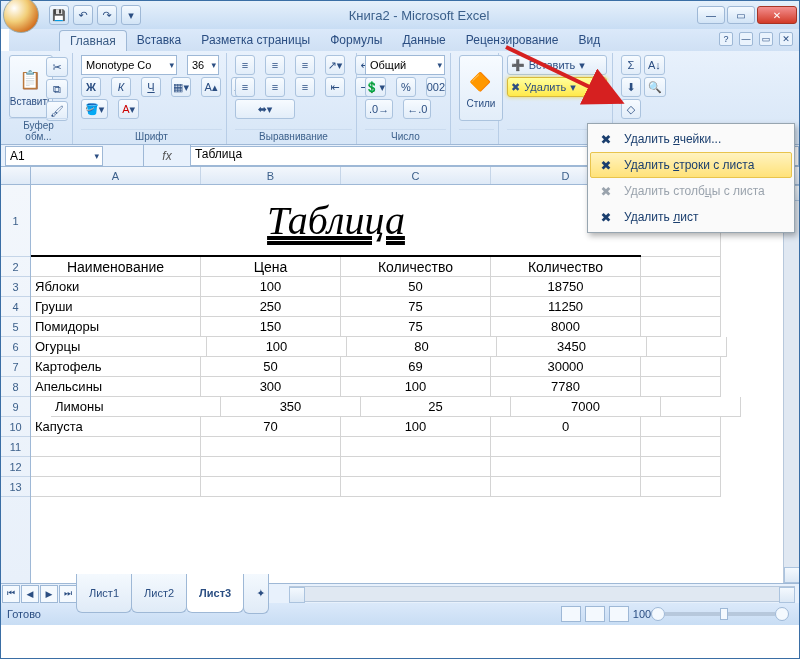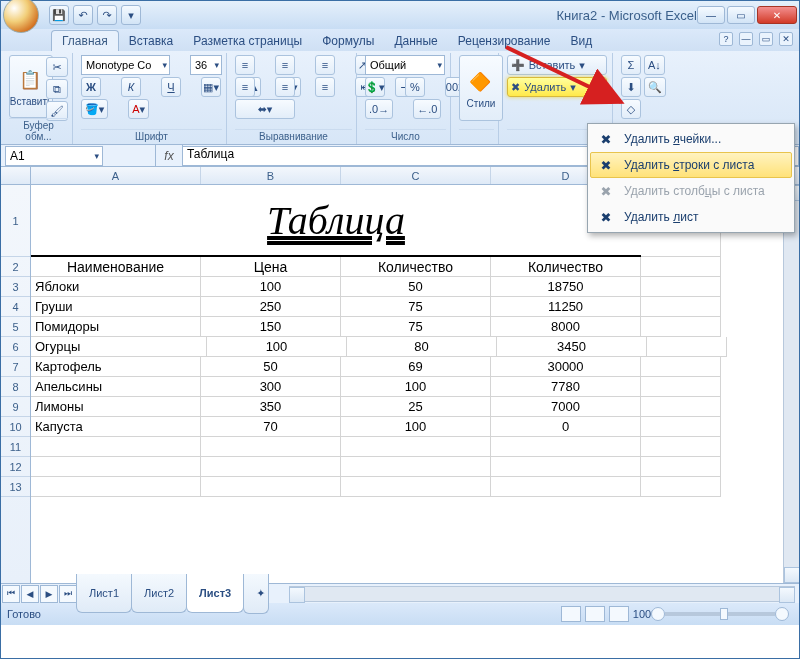--- a/index.html
+++ b/index.html
@@ -3,56 +3,56 @@
 <meta charset="utf-8">
 <style>
   * { box-sizing: border-box; margin: 0; padding: 0; font-family: "Segoe UI", Tahoma, sans-serif; }
   body { background: #fff; width: 800px; height: 659px; overflow: hidden; position: relative; }
   .window { width: 800px; height: 659px; border: 1px solid #3a6ea5; position: relative; background:#fff; }
   
   .titlebar { height: 28px; background: linear-gradient(#e5f0fb,#c8ddf4); display:flex; align-items:center; padding:0 2px; }
   .office-btn { width:36px; height:36px; border-radius:50%; background: radial-gradient(circle at 30% 30%, #fff, #f2cf7a 40%, #d06a1b 80%); border:1px solid #9aa; position:absolute; top:-4px; left:2px; z-index:5; }
   .qat { margin-left:46px; display:flex; gap:4px; align-items:center; }
   .qat-btn { width:20px; height:20px; background:linear-gradient(#f5faff,#d2e4f6); border:1px solid #9eb8d6; border-radius:3px; display:flex; align-items:center; justify-content:center; font-size:11px; color:#2b4e82; }
-  .title-text { flex:1; text-align:right; font-size:13px; color:#3a5f8a; }
+  .title-text { flex:1; text-align:center; font-size:13px; color:#3a5f8a; }
   .win-btns { display:flex; gap:2px; }
   .win-btn { width:28px; height:18px; border:1px solid #9eb8d6; border-radius:3px; display:flex; align-items:center; justify-content:center; font-size:10px; color:#2b4e82; background:linear-gradient(#f5faff,#d2e4f6); }
   .win-btn.close { background:linear-gradient(#f38f8f,#d23b28); color:#fff; border-color:#a73424; width:40px; }
   
-  .tabbar { height:22px; background:linear-gradient(#dbe9fa,#cfe0f4); display:flex; align-items:flex-end; padding-left:50px; gap:0; font-size:12px; position:relative; }
+  .tabbar { height:22px; background:linear-gradient(#dbe9fa,#cfe0f4); display:flex; align-items:center; padding-left:50px; gap:0; font-size:12px; position:relative;margin-left:8px; }
   .tab { padding:3px 10px; color:#2b4e82; cursor:default; border-top-left-radius:4px; border-top-right-radius:4px; }
   .tab.active { background:#e8f1fc; border:1px solid #9eb8d6; border-bottom:none; color:#3b5c85; }
   .tab-right { position:absolute; right:6px; top:3px; display:flex; gap:6px; }
   .tab-right span { width:14px; height:14px; border:1px solid #9eb8d6; border-radius:2px; font-size:9px; display:flex; align-items:center; justify-content:center; color:#2b4e82; background:#eaf3fd; }
   
   .ribbon { height:94px; background:linear-gradient(#e8f1fc,#d7e6f7); border-bottom:1px solid #9eb8d6; display:flex; padding:2px 4px 0 4px; gap:4px; position:relative; }
   .group { border-right:1px solid #b8cde6; padding:2px 4px 0 4px; display:flex; flex-direction:column; position:relative; }
   .group-title { text-align:center; font-size:10px; color:#3b5f8a; padding:1px 0 2px 0; border-top:1px solid #cadbef; margin-top:auto; position:relative; }
-  .tool-row { display:flex; gap:20px; align-items:center; }
+  .tool-row { display:flex; gap:10px; align-items:center; }
   .rbtn { height:20px; min-width:20px; padding:0 3px; background:linear-gradient(#f7fbff,#e2edf9); border:1px solid #abc3de; border-radius:3px; display:flex; align-items:center; justify-content:center; font-size:11px; color:#2b4e82; }
   .rbtn.big { height:66px; width:44px; flex-direction:column; font-size:10px; gap:2px; }
   .rbtn.big .ico { width:28px; height:28px; display:flex; align-items:center; justify-content:center; font-size:18px; }
   .select { height:20px; background:#fff; border:1px solid #9eb8d6; font-size:11px; padding:0 14px 0 4px; position:relative; display:flex; align-items:center; }
   .select::after { content:"▾"; position:absolute; right:2px; font-size:9px; color:#2b4e82; }
   .cells-group { }
   .delete-btn { background:linear-gradient(#ffff9e,#ffe94a) !important; border:1px solid #d8b93a !important; box-shadow:0 0 4px #e9d657; }
   .editing-group .tool-row { gap:3px; }
   
   .dropdown { position:absolute; top:122px; left:586px; width:208px; background:#fafafa; border:1px solid #97a5b0; box-shadow:2px 3px 6px rgba(0,0,0,.3); z-index:20; font-size:12px; padding:2px; }
   .dropdown-item { display:flex; align-items:center; gap:8px; padding:4px 6px; color:#1a3e6e; }
   .dropdown-item .di-ico { width:20px; height:18px; display:flex; align-items:center; justify-content:center; font-size:13px; }
   .dropdown-item.highlight { background:linear-gradient(#fff3c0,#ffe279); border:1px solid #e8c44d; border-radius:2px; padding:3px 5px; }
   .dropdown-item.disabled { color:#9aa3ad; }
   
   .arrow { position:absolute; top:41px; left:500px; z-index:25; }
   
   .fx-row { height:22px; background:#e8f1fc; border-bottom:1px solid #9eb8d6; display:flex; align-items:center; font-size:12px; }
   .namebox { width:98px; height:20px; background:#fff; border:1px solid #9eb8d6; margin-left:4px; display:flex; align-items:center; padding:0 4px; position:relative; }
   .namebox::after { content:"▾"; position:absolute; right:3px; font-size:9px; color:#2b4e82; }
-  .fx-label { width:28px; text-align:center; font-style:italic; color:#555; border-left:1px solid #9eb8d6; border-right:1px solid #9eb8d6; height:100%; display:flex; align-items:center; justify-content:center; margin-left:52px; }
+  .fx-label { width:48px; text-align:center; font-style:italic; color:#555; border-left:1px solid #9eb8d6; border-right:1px solid #9eb8d6; height:100%; display:flex; align-items:center; justify-content:center; margin-left:40px; }
   .fx-input { flex:1; height:20px; background:#fff; border:1px solid #9eb8d6; border-left:none; padding:0 4px; }
   
   .colhdr-row { height:18px; background:linear-gradient(#f3f7fc,#dfeaf7); border-bottom:1px solid #9eb8d6; display:flex; font-size:11px; }
   .rowhdr-corner { width:30px; border-right:1px solid #9eb8d6; background:linear-gradient(#f3f7fc,#dfeaf7); }
   .colhdr { border-right:1px solid #c5d5e8; display:flex; align-items:center; justify-content:center; color:#3b5f8a; }
   
   .grid-area { display:flex; height:398px; overflow:hidden; position:relative; }
   .rowhdrs { width:30px; background:linear-gradient(#f3f7fc,#e8f0fa); border-right:1px solid #9eb8d6; }
   .rowhdr { height:20px; border-bottom:1px solid #c5d5e8; font-size:11px; color:#3b5f8a; display:flex; align-items:center; justify-content:center; }
   .cells { position:relative; flex:1; }
@@ -339,21 +339,21 @@
           <div class="cell" style="width: 80px;"></div>
         </div>
         <div class="cell-row">
           <div class="cell" style="width: 170px;">Апельсины</div>
           <div class="cell num" style="width: 140px;">300</div>
           <div class="cell num" style="width: 150px;">100</div>
           <div class="cell num" style="width: 150px;">7780</div>
           <div class="cell" style="width: 80px;"></div>
         </div>
         <div class="cell-row">
-          <div class="cell" style="width: 170px;">Лимоны</div>
+          <div class="cell" style="width: 170px; margin-left: 20px;">Лимоны</div>
           <div class="cell num" style="width: 140px;">350</div>
           <div class="cell num" style="width: 150px;">25</div>
           <div class="cell num" style="width: 150px;">7000</div>
           <div class="cell" style="width: 80px;"></div>
         </div>
         <div class="cell-row">
           <div class="cell" style="width: 170px;">Капуста</div>
           <div class="cell num" style="width: 140px;">70</div>
           <div class="cell num" style="width: 150px;">100</div>
           <div class="cell num" style="width: 150px;">0</div>

